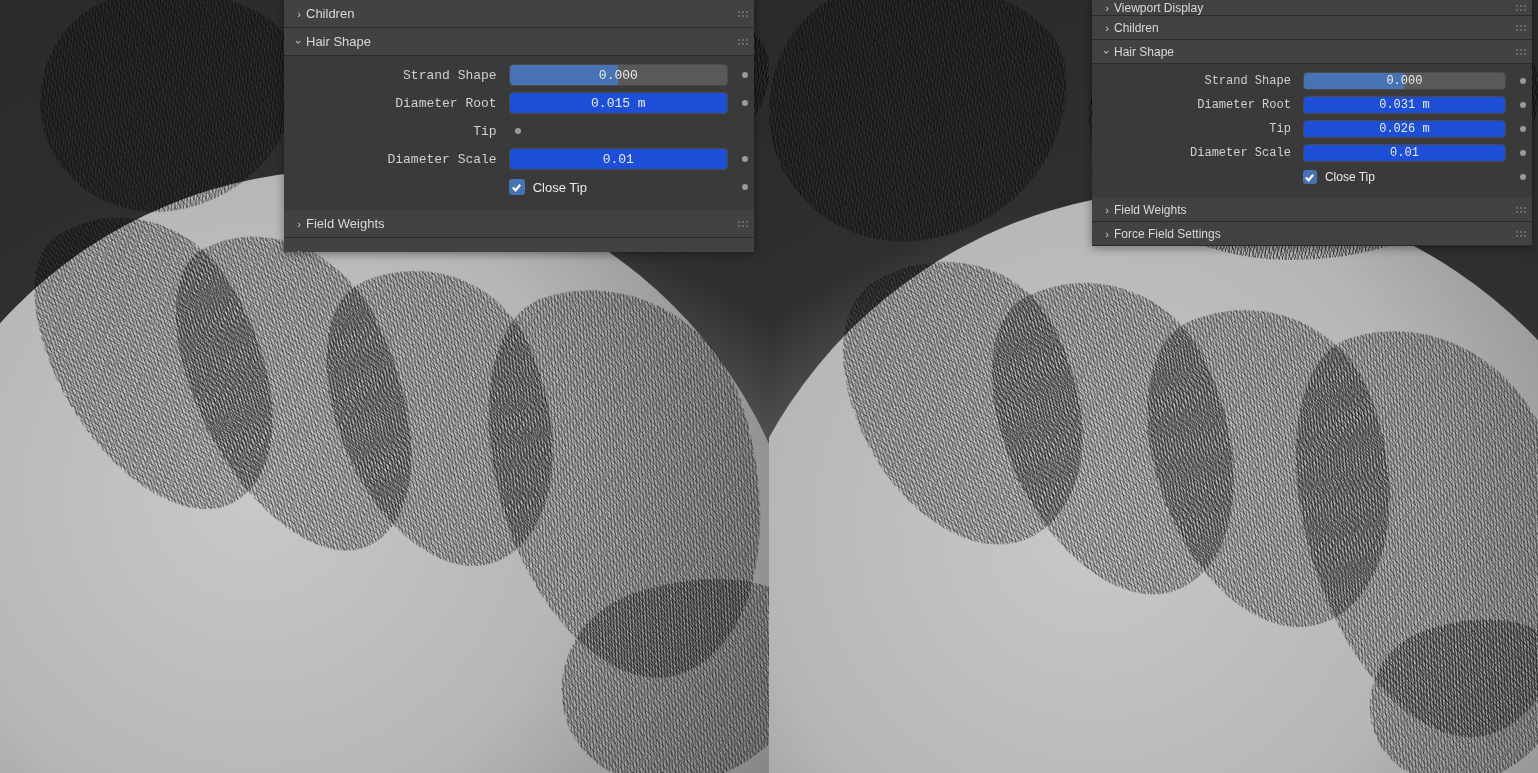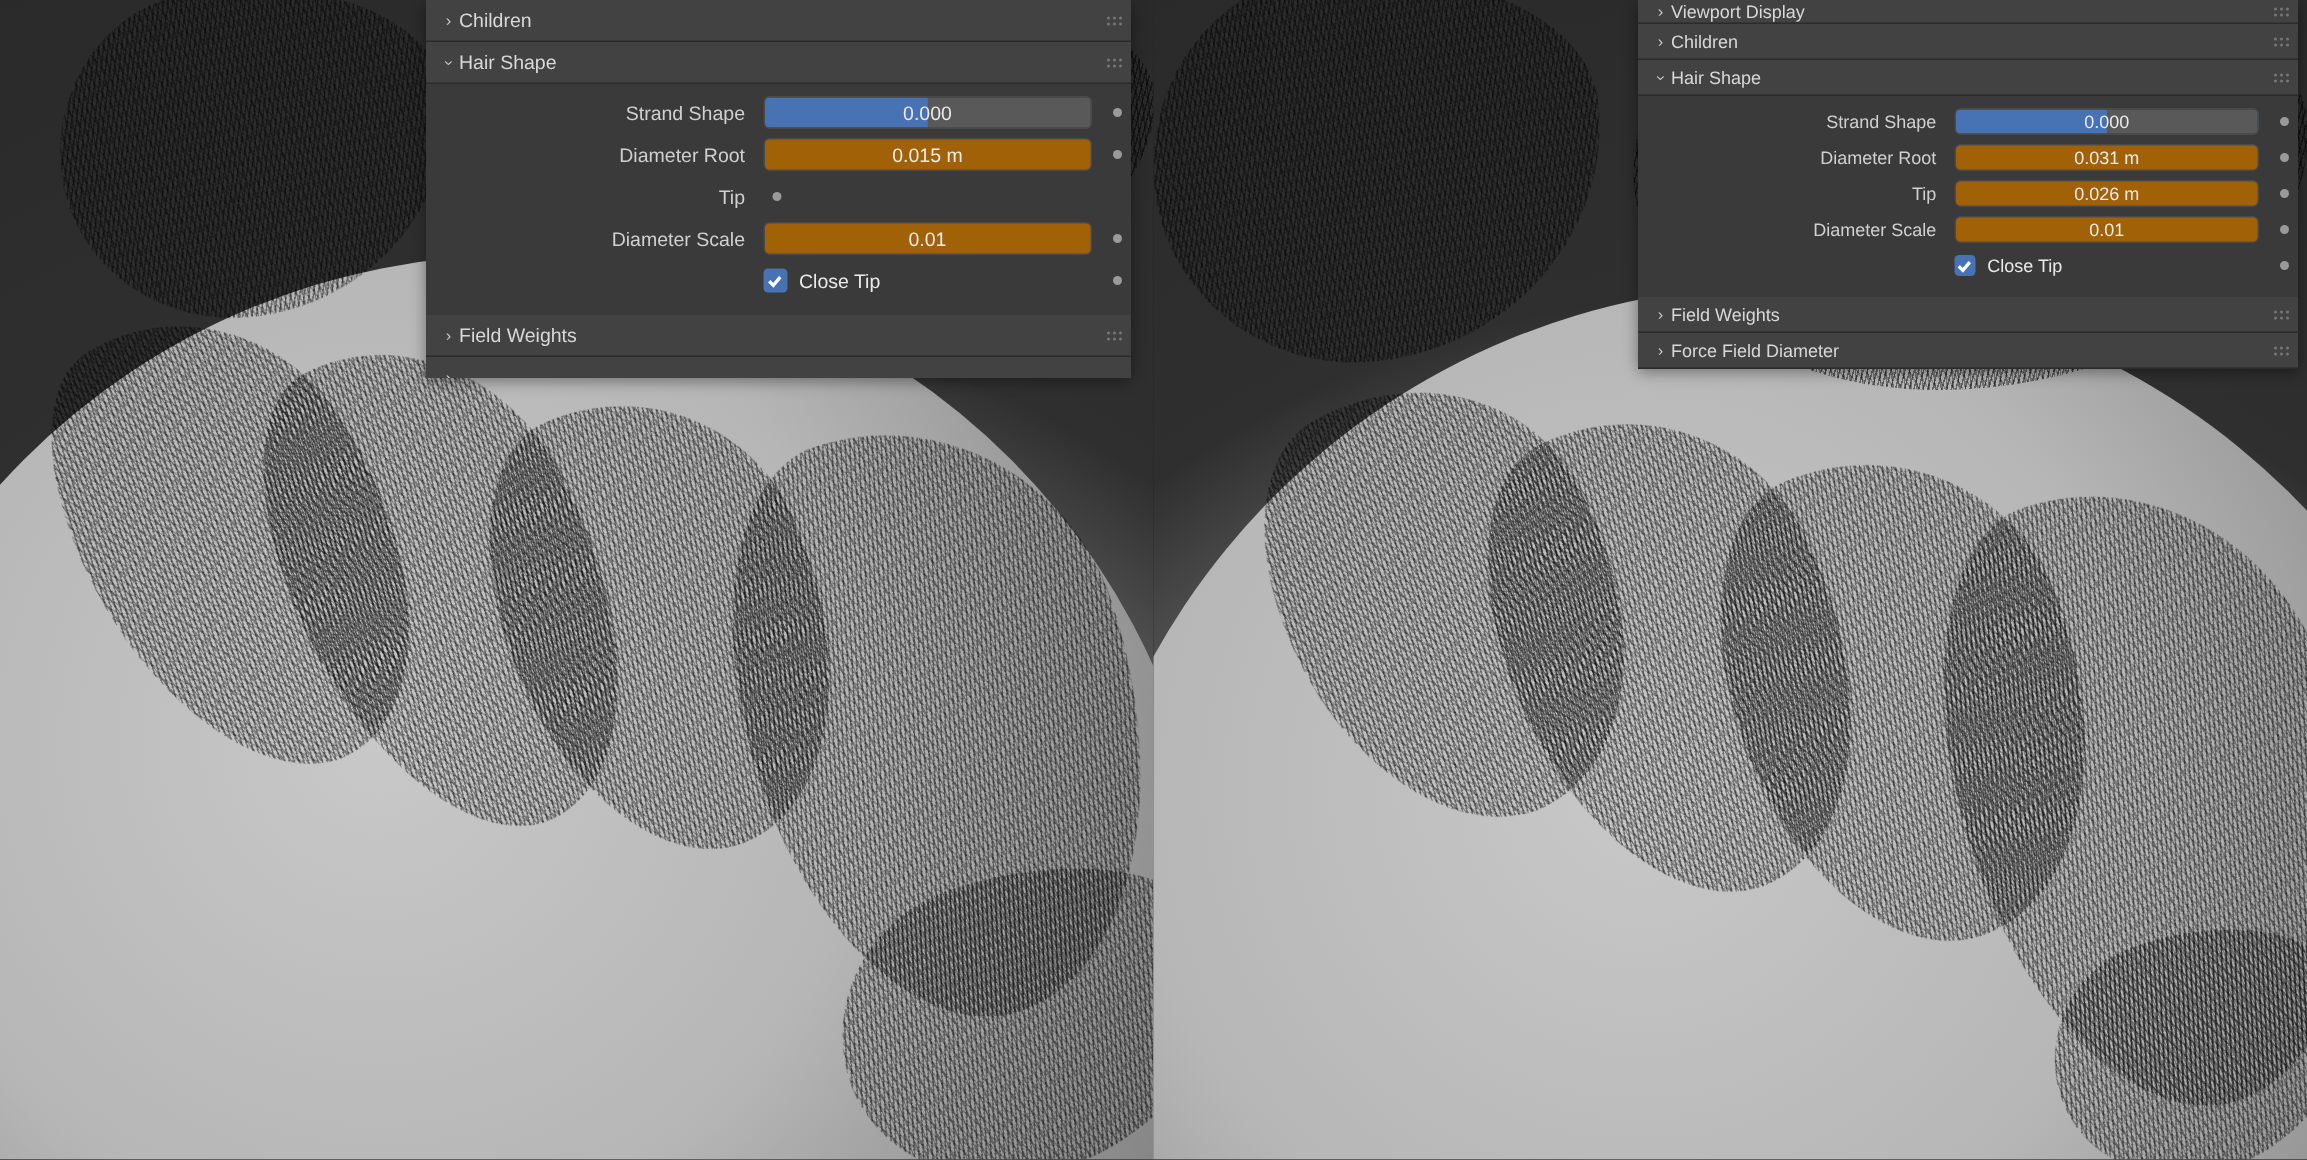--- a/index.html
+++ b/index.html
@@ -95,34 +95,35 @@
   }
   .panel-header .drag-dots i{width:2px;height:2px;background:#777;border-radius:50%;display:block}
 
   .panel-body { padding: 4px 6px 8px; }
   .prop-row {
     display: flex;
     align-items: center;
     height: 26px;
     margin: 2px 0;
     gap: 8px;
+    font-family: Liberation Mono, monospace;
   }
   .panel.rightp .prop-row { height: 22px; }
   .prop-label {
     flex: 0 0 46%;
     text-align: right;
     color: #d0d0d0;
     padding-right: 4px;
     font-size: 13px;
   }
   .panel.rightp .prop-label { font-size: 12px; }
   .num-field {
     flex: 1;
     height: 22px;
-    background: #a16207;
+    background: #1d4ed8;
     border-radius: 4px;
     display: flex;
     align-items: center;
     justify-content: center;
     color: #eaeaea;
     position: relative;
     cursor: ew-resize;
     border: 1px solid #4a4a4a;
   }
   .panel.rightp .num-field { height: 18px; font-size: 12px; }
@@ -354,21 +355,21 @@
         <i></i>
         <i></i>
         <i></i>
         <i></i>
         <i></i>
       </span>
   </div>
 
   <div class="panel-header">
     <span class="disclosure">›</span>
-    <span>Force Field Diameter</span>
+    <span>Force Field Settings</span>
     <span class="drag-dots">
         <i></i>
         <i></i>
         <i></i>
         <i></i>
         <i></i>
         <i></i>
       </span>
   </div>
 </div>

